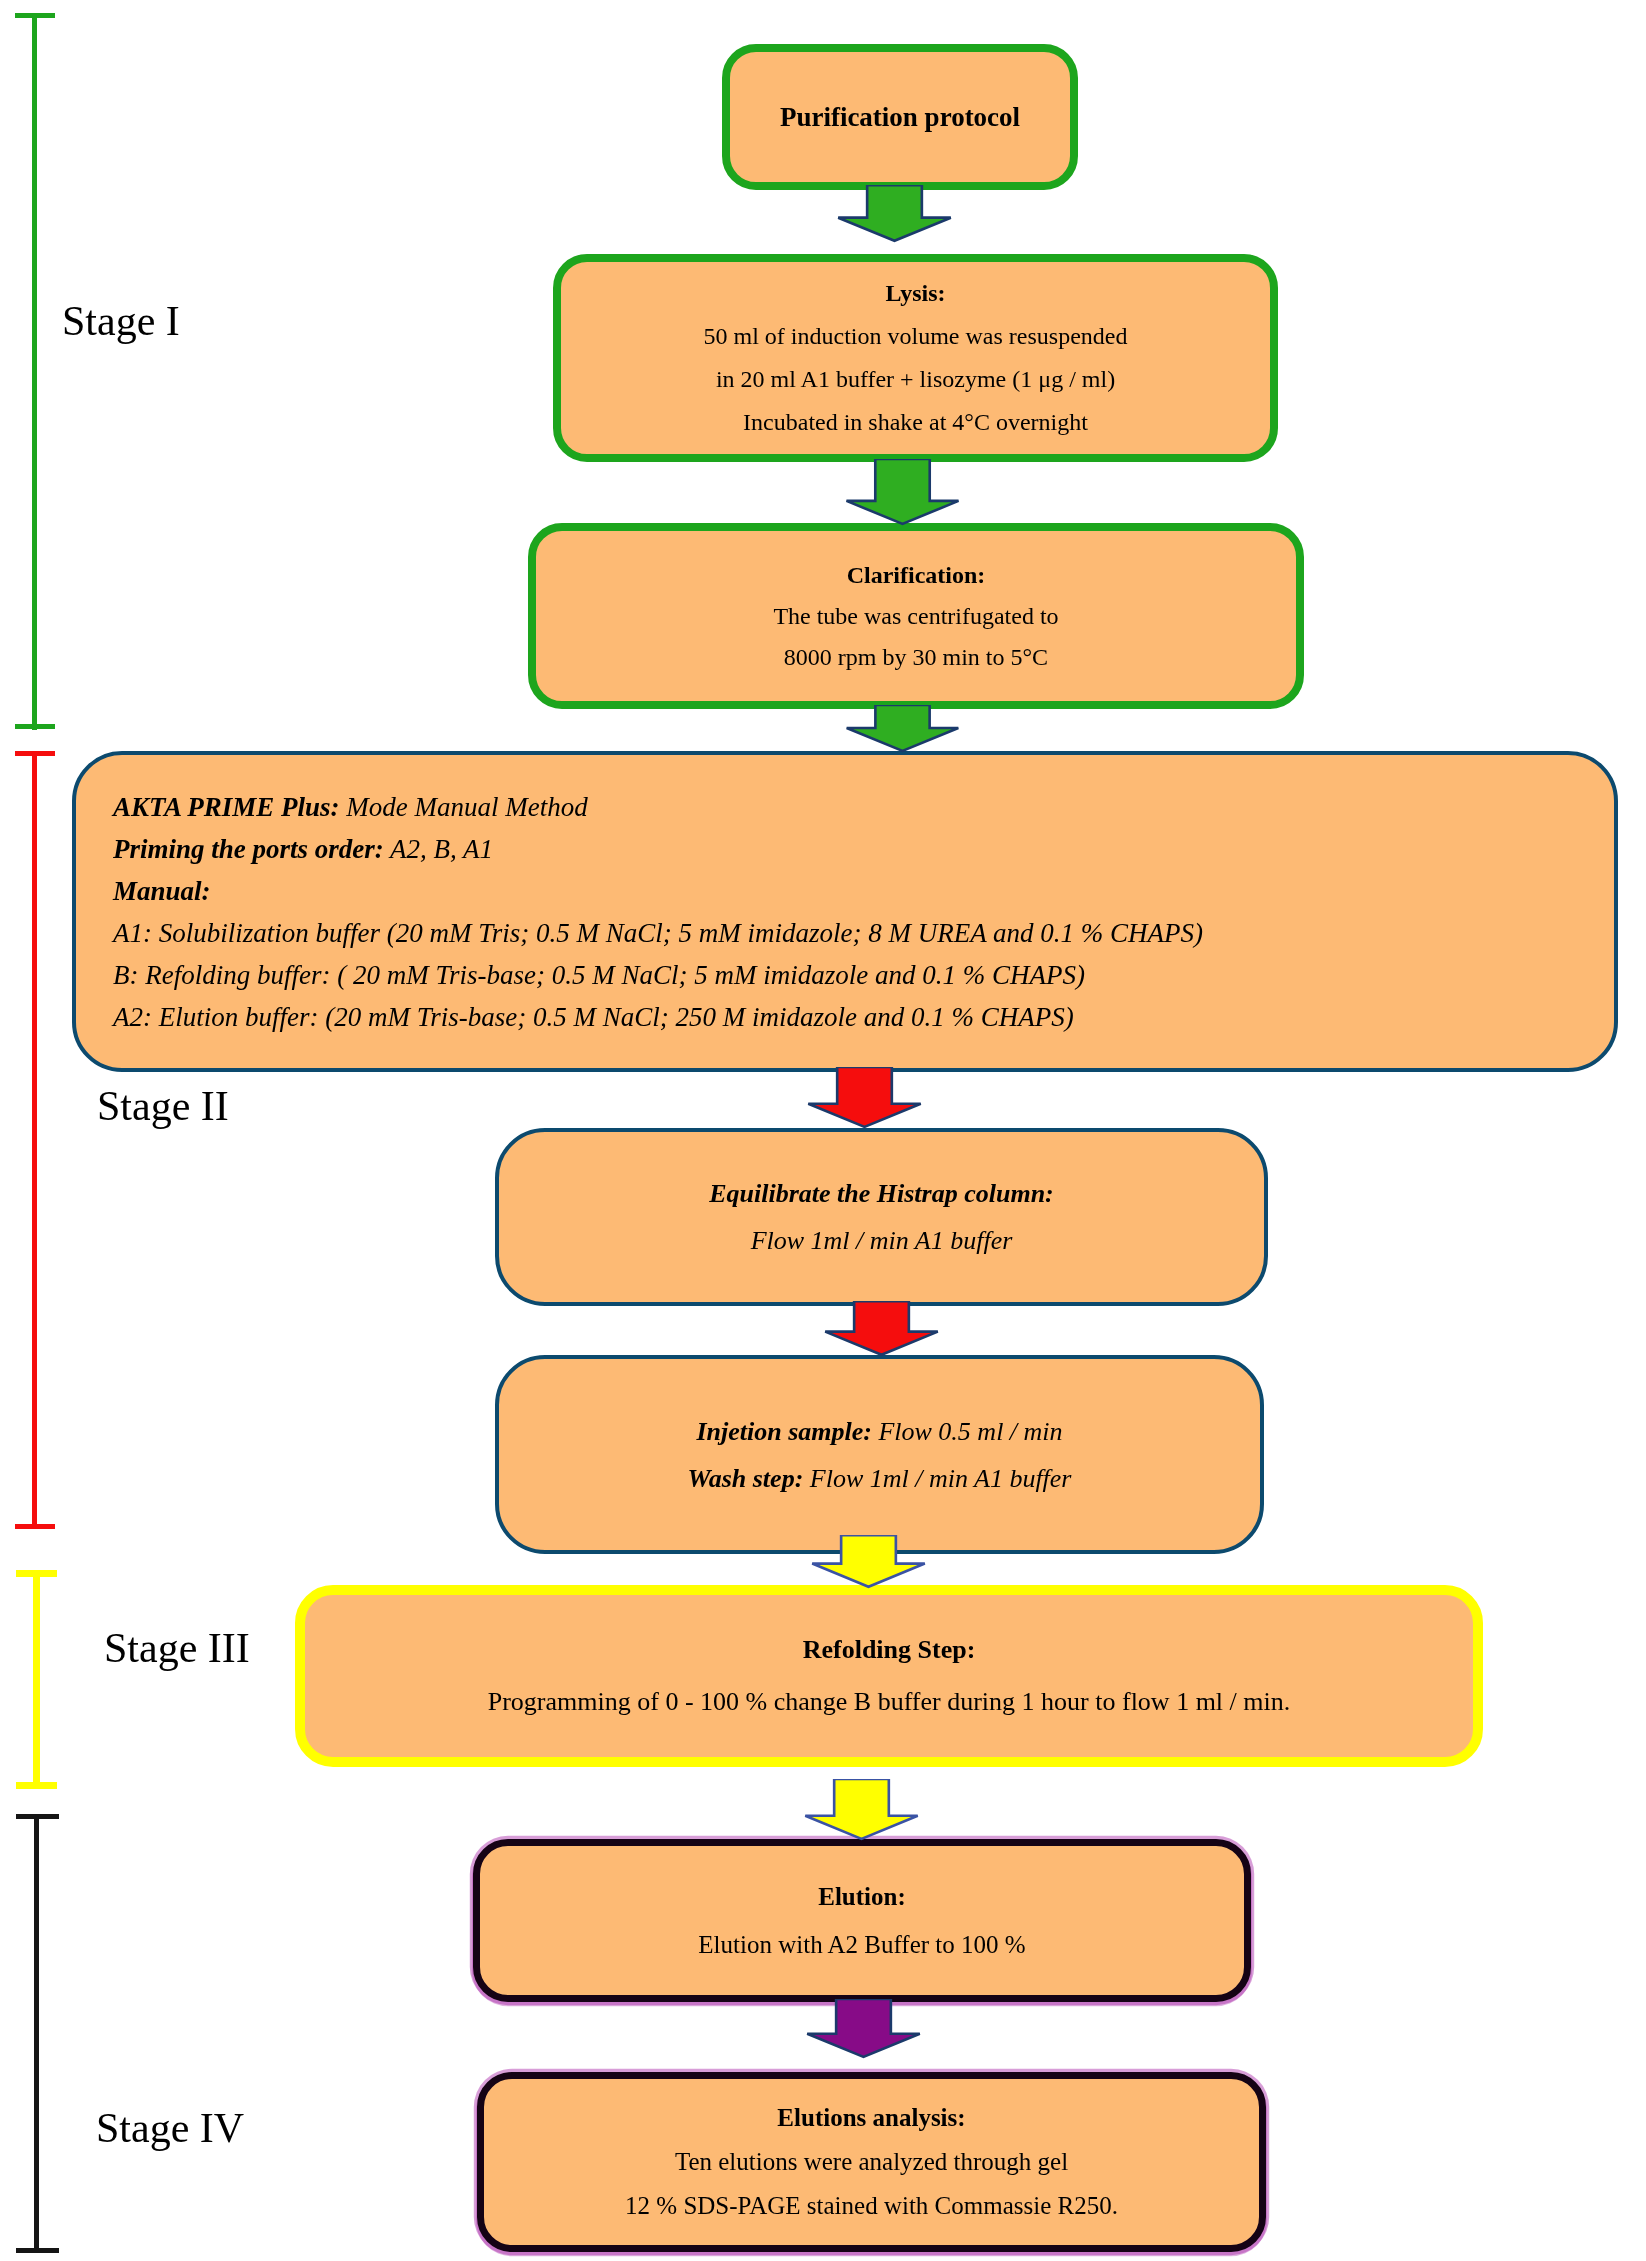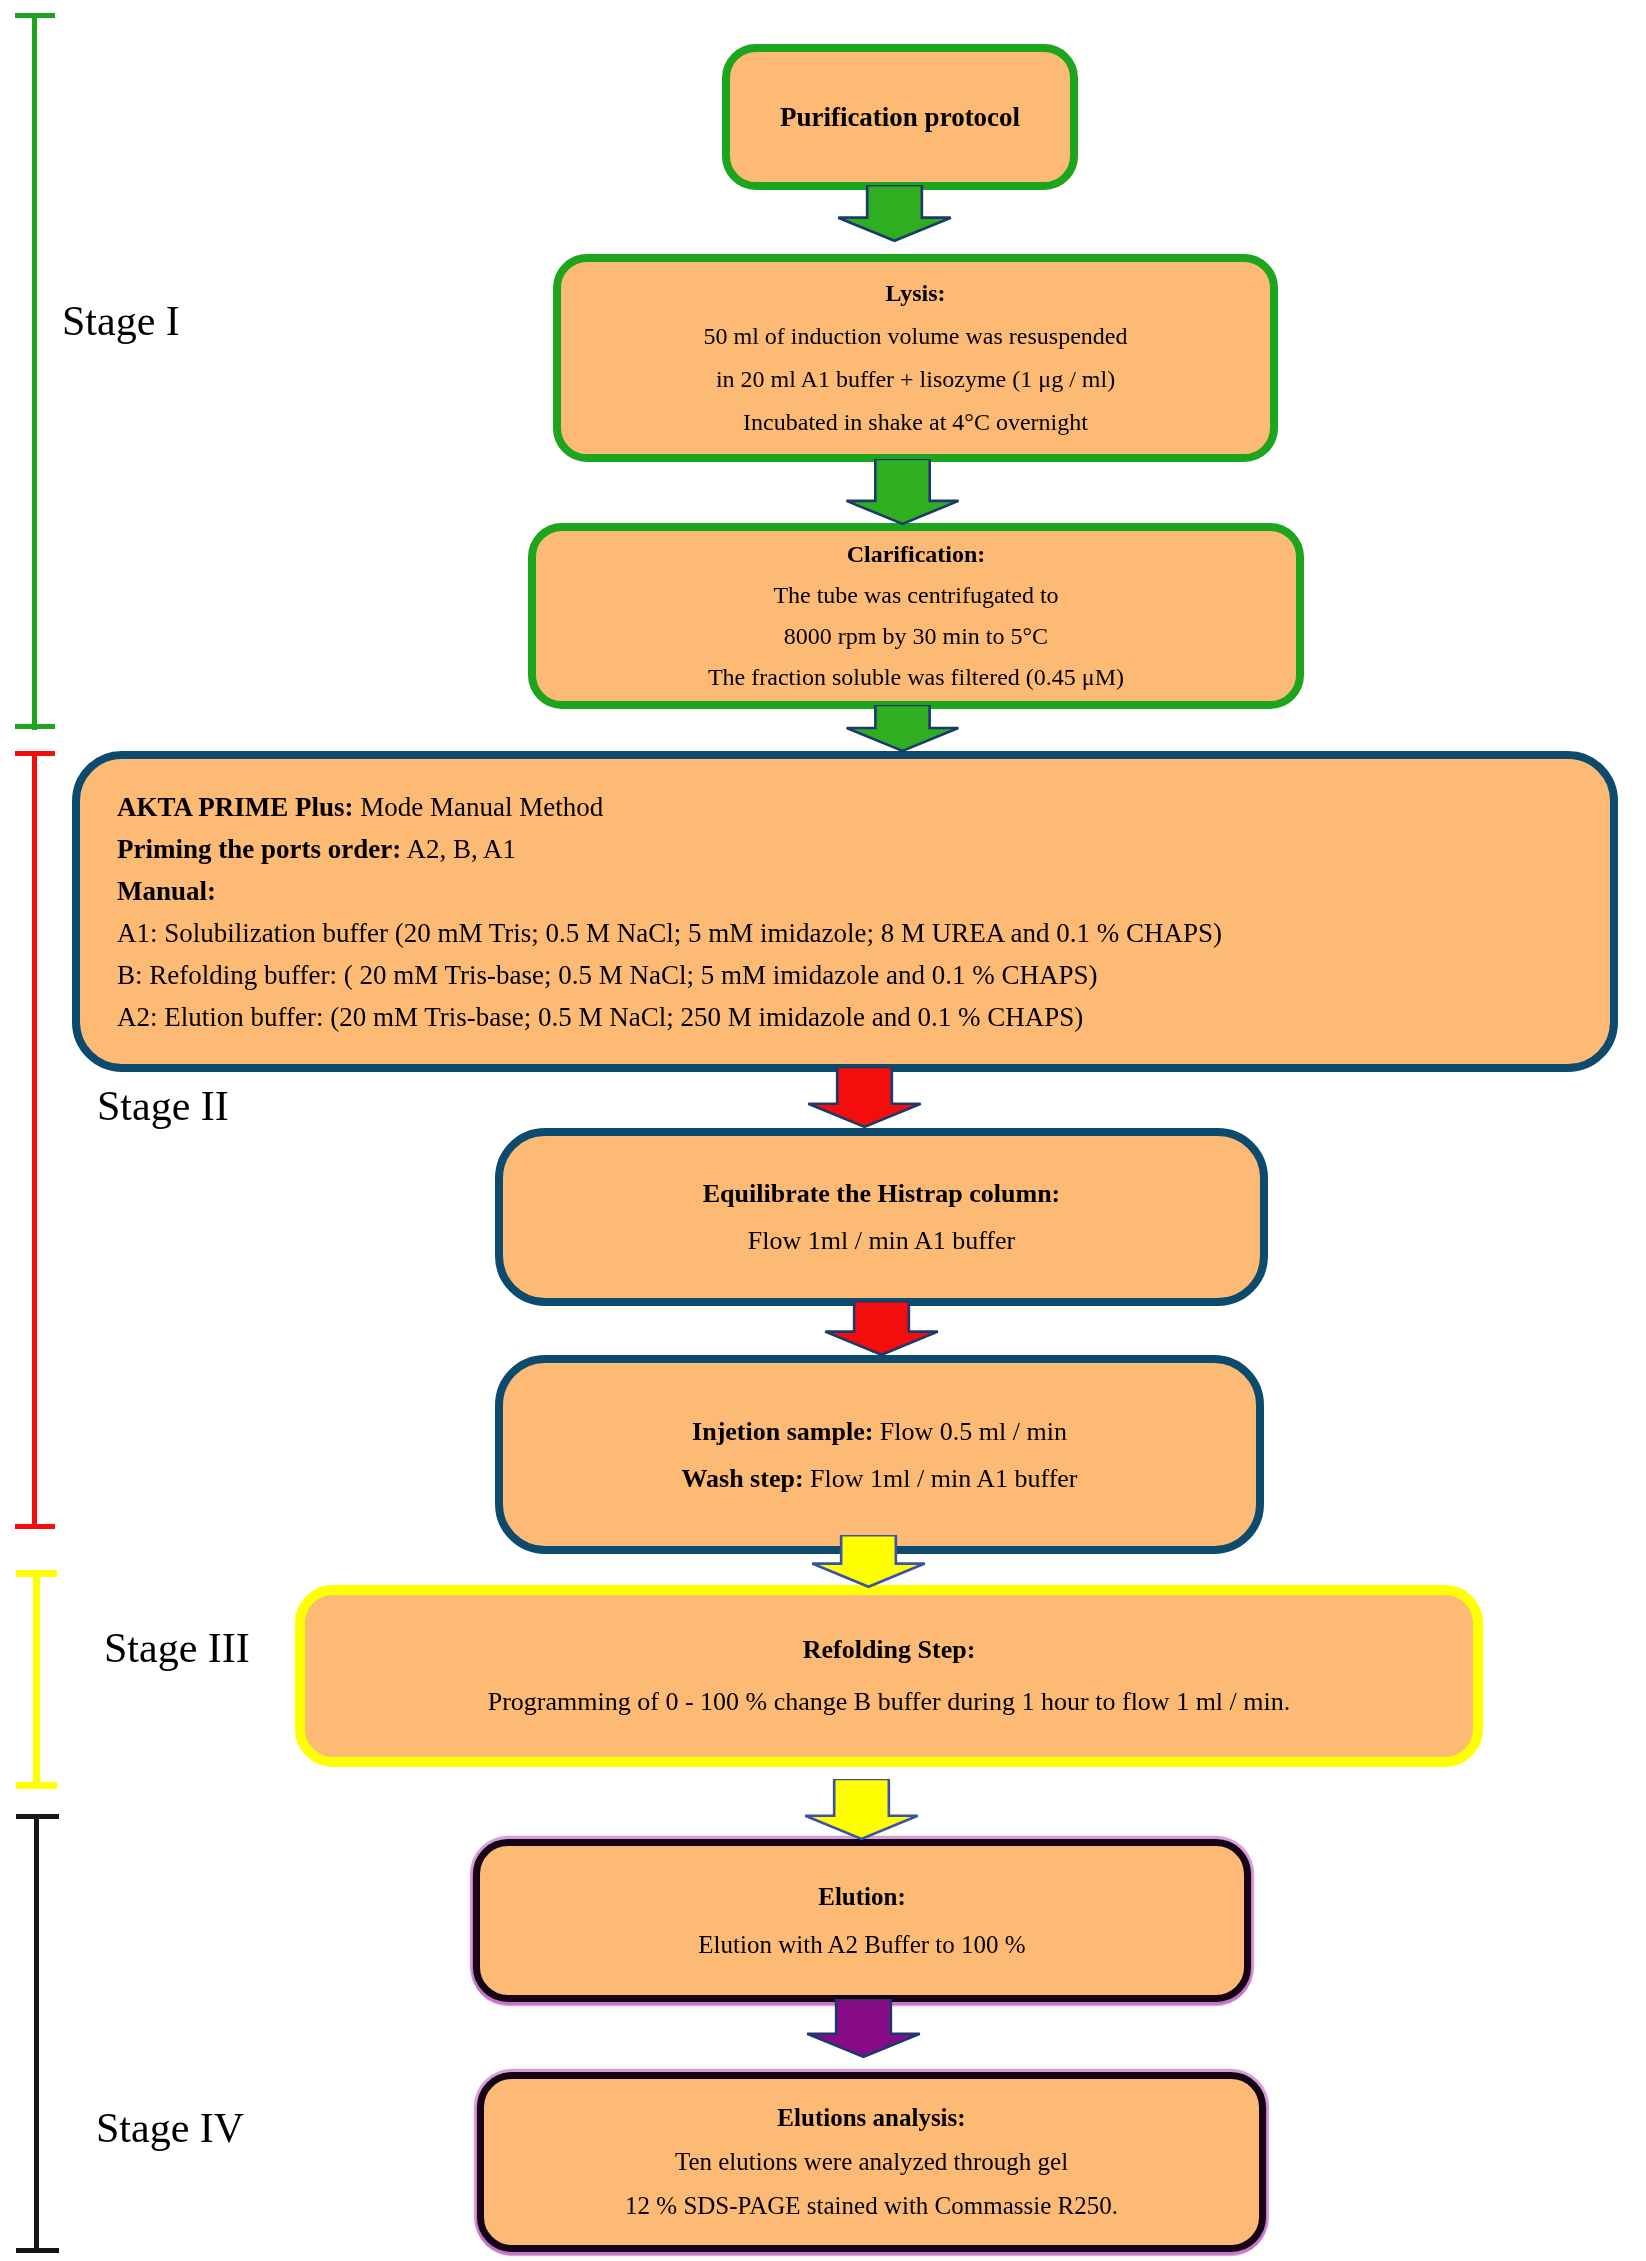--- a/index.html
+++ b/index.html
@@ -14,21 +14,21 @@
   .box{
     position:absolute;
     background:#fdba74;
     box-sizing:border-box;
     display:flex;flex-direction:column;
     justify-content:center;align-items:center;
     text-align:center;
   }
   .box.left{align-items:flex-start;text-align:left;}
   .green-border{border:8.4px solid #1da51d;border-radius:34px;}
-  .red-border{border:8px solid #0c4a6e;border-radius:50px;}
+  .red-border{border:4px solid #0c4a6e;border-radius:50px;font-style:italic;}
   .yellow-border{border:10.5px solid #ffff00;border-radius:38px;}
   .dark-border{
     border:7.4px solid #150315;border-radius:35px;
     box-shadow:0 0 0 3.2px rgba(168,40,168,.45), 0 3.2px 0 1.1px rgba(168,40,168,.35);
   }
   .b{font-weight:bold;}
   .line{white-space:nowrap;}
   .stage-label{position:absolute;font-size:42px;line-height:34px;white-space:nowrap;}
   .bracket-piece{position:absolute;}
   .arrow{position:absolute;display:block;}
@@ -67,21 +67,20 @@
     <div class="line b">Lysis:</div>
     <div class="line">50 ml of induction volume was resuspended</div>
     <div class="line">in 20 ml A1 buffer + lisozyme (1 μg / ml)</div>
     <div class="line">Incubated in shake at 4°C overnight</div>
   </div>
 
   <div class="box green-border" style="left:528px;top:523px;width:776px;height:186px;font-size:24px;line-height:41px;">
     <div class="line b">Clarification:</div>
     <div class="line">The tube was centrifugated to</div>
     <div class="line">8000 rpm by 30 min to 5°C</div>
-    <div class="line">The fraction soluble was filtered (0.45 μM)</div>
   </div>
 
   <div class="box left red-border" style="left:72px;top:751px;width:1546px;height:321px;font-size:27px;line-height:42px;padding:0 37px;">
     <div class="line"><span class="b">AKTA PRIME Plus:</span><span> Mode Manual Method</span></div>
     <div class="line"><span class="b">Priming the ports order:</span><span> A2, B, A1</span></div>
     <div class="line"><span class="b">Manual:</span><span></span></div>
     <div class="line"><span class="b"></span><span>A1: Solubilization buffer (20 mM Tris; 0.5 M NaCl; 5 mM imidazole; 8 M UREA and 0.1 % CHAPS)</span></div>
     <div class="line"><span class="b"></span><span>B: Refolding buffer: ( 20 mM Tris-base; 0.5 M NaCl; 5 mM imidazole and 0.1 % CHAPS)</span></div>
     <div class="line"><span class="b"></span><span>A2: Elution buffer: (20 mM Tris-base; 0.5 M NaCl; 250 M imidazole and 0.1 % CHAPS)</span></div>
   </div>

